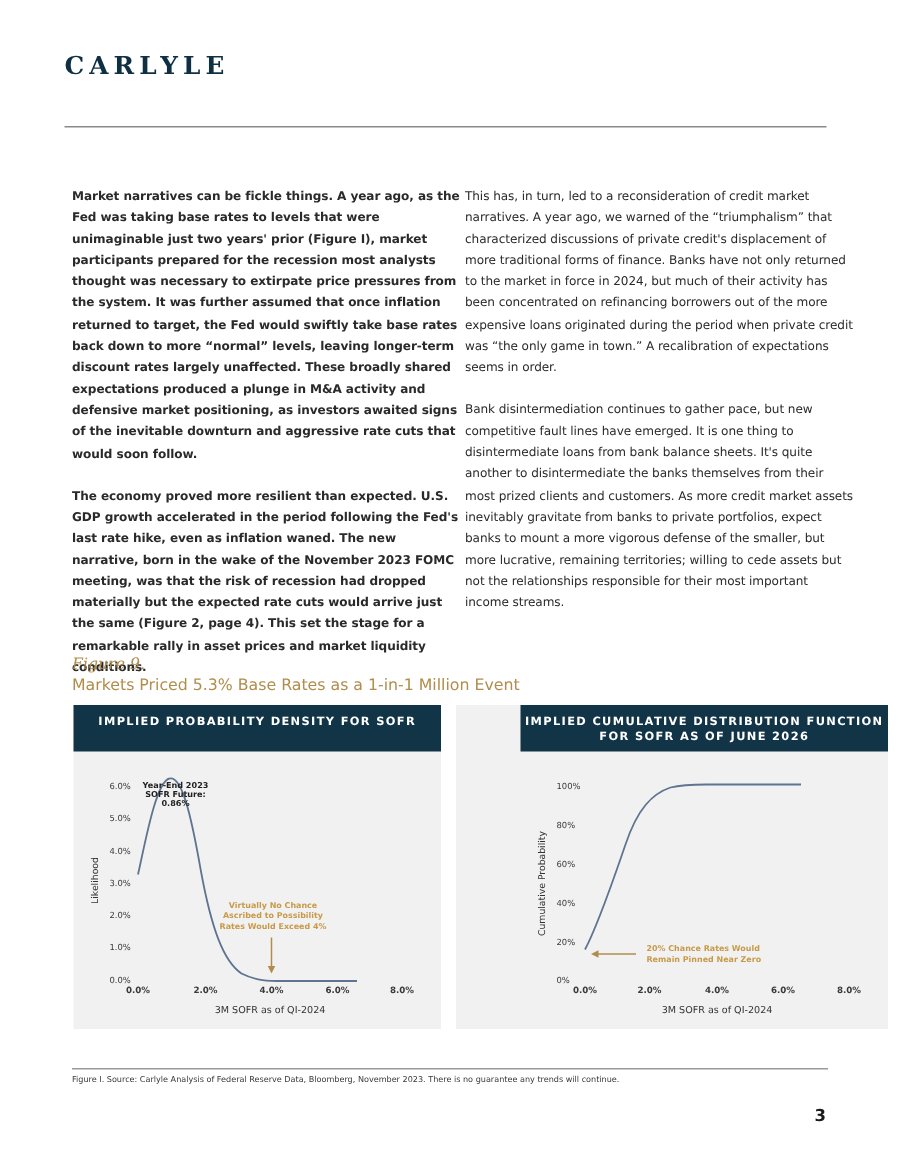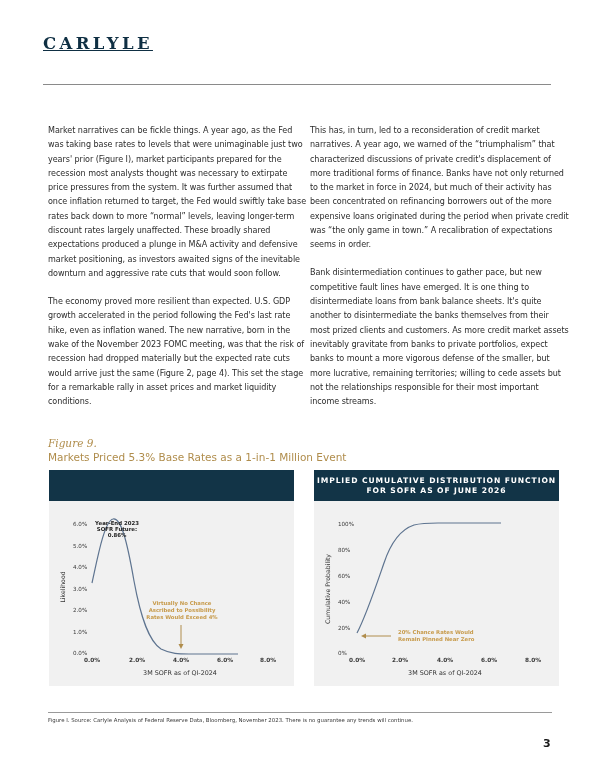--- a/index.html
+++ b/index.html
@@ -1,27 +1,27 @@
 <!DOCTYPE html>
 <html><head>
 <meta charset="utf-8">
 <style>
   html, body { margin: 0; padding: 0; background: #ffffff; }
   body { width: 600px; height: 776px; position: relative; overflow: hidden; font-family: "DejaVu Sans", sans-serif; color: #2a2a2a; }
-  .logo { position: absolute; left: 43px; top: 34px; font-family: "DejaVu Serif", serif; font-weight: bold; font-size: 16.5px; letter-spacing: 3.4px; color: #0f2f43; text-decoration: underline; }
+  .logo { position: absolute; left: 43px; top: 34px; font-family: "DejaVu Serif", serif; font-weight: bold; font-size: 16.5px; letter-spacing: 3.4px; color: #0f2f43; }
   .rule-top { position: absolute; left: 43px; top: 84px; width: 437px; height: 1px; background: #8a8a8a; }
   .col { position: absolute; top: 124px; width: 260px; font-size: 8.05px; line-height: 14.3px; color: #2a2a2a; letter-spacing: -0.05px; }
   .col p { margin: 0 0 13.8px 0; }
-  .col.left { left: 48px; }
+  .col.left { left: 48px; font-weight: bold; }
   .col.right { left: 310px; }
   .fig-label { position: absolute; left: 48px; top: 437px; font-family: "DejaVu Serif", serif; font-style: italic; font-size: 10.5px; color: #b08d4c; }
   .fig-title { position: absolute; left: 48px; top: 451px; font-size: 10.5px; color: #b08d4c; text-align: center; }
   .panel { position: absolute; top: 470px; width: 245px; height: 216px; background: #f1f1f1; }
   .panel.left { left: 49px; }
-  .panel.right { left: 314px; }
+  .panel.right { left: 304px; padding-left: 43px; }
   .panel-head { height: 31px; background: #123447; color: #ffffff; font-weight: bold; font-size: 7.6px; letter-spacing: 0.9px; text-align: center; line-height: 10px; padding-top: 6px; box-sizing: border-box; }
   .panel-head span { display: block; }
   svg text { font-family: "DejaVu Sans", sans-serif; }
   .footnote { position: absolute; left: 48px; top: 717px; font-size: 5.4px; color: #3a3a3a; }
   .rule-bottom { position: absolute; left: 48px; top: 712px; width: 504px; height: 1px; background: #9a9a9a; }
   .page-num { position: absolute; left: 543px; top: 737px; font-size: 11px; font-weight: bold; color: #1a1a1a; }
 </style>
 </head>
 <body>
 
@@ -35,20 +35,21 @@
 <div class="col right">
   <p>This has, in turn, led to a reconsideration of credit market narratives.  A year ago, we warned of the “triumphalism” that characterized discussions of private credit's displacement of more traditional forms of finance.  Banks have not only returned to the market in force in 2024, but much of their activity has been concentrated on refinancing borrowers out of the more expensive loans originated during the period when private credit was “the only game in town.”  A recalibration of expectations seems in order.</p>
   <p>Bank disintermediation continues to gather pace, but new competitive fault lines have emerged.  It is one thing to disintermediate loans from bank balance sheets.  It's quite another to disintermediate the banks themselves from their most prized clients and customers.  As more credit market assets inevitably gravitate from banks to private portfolios, expect banks to mount a more vigorous defense of the smaller, but more lucrative, remaining territories; willing to cede assets but not the relationships responsible for their most important income streams.</p>
 </div>
 
 <div class="fig-label">Figure 9.</div>
 <div class="fig-title">Markets Priced 5.3% Base Rates as a 1-in-1 Million Event</div>
 
 <div class="panel left">
   <div class="panel-head">
+    <span>IMPLIED PROBABILITY DENSITY FOR SOFR</span>
   </div>
   <svg width="245" height="185" viewBox="0 0 245 185">
 
     <g font-size="5.6" fill="#3a3a3a" text-anchor="start">
       <text x="24" y="25">6.0%</text>
       <text x="24" y="46.5">5.0%</text>
       <text x="24" y="68">4.0%</text>
       <text x="24" y="89.5">3.0%</text>
       <text x="24" y="111">2.0%</text>
       <text x="24" y="132.5">1.0%</text>

